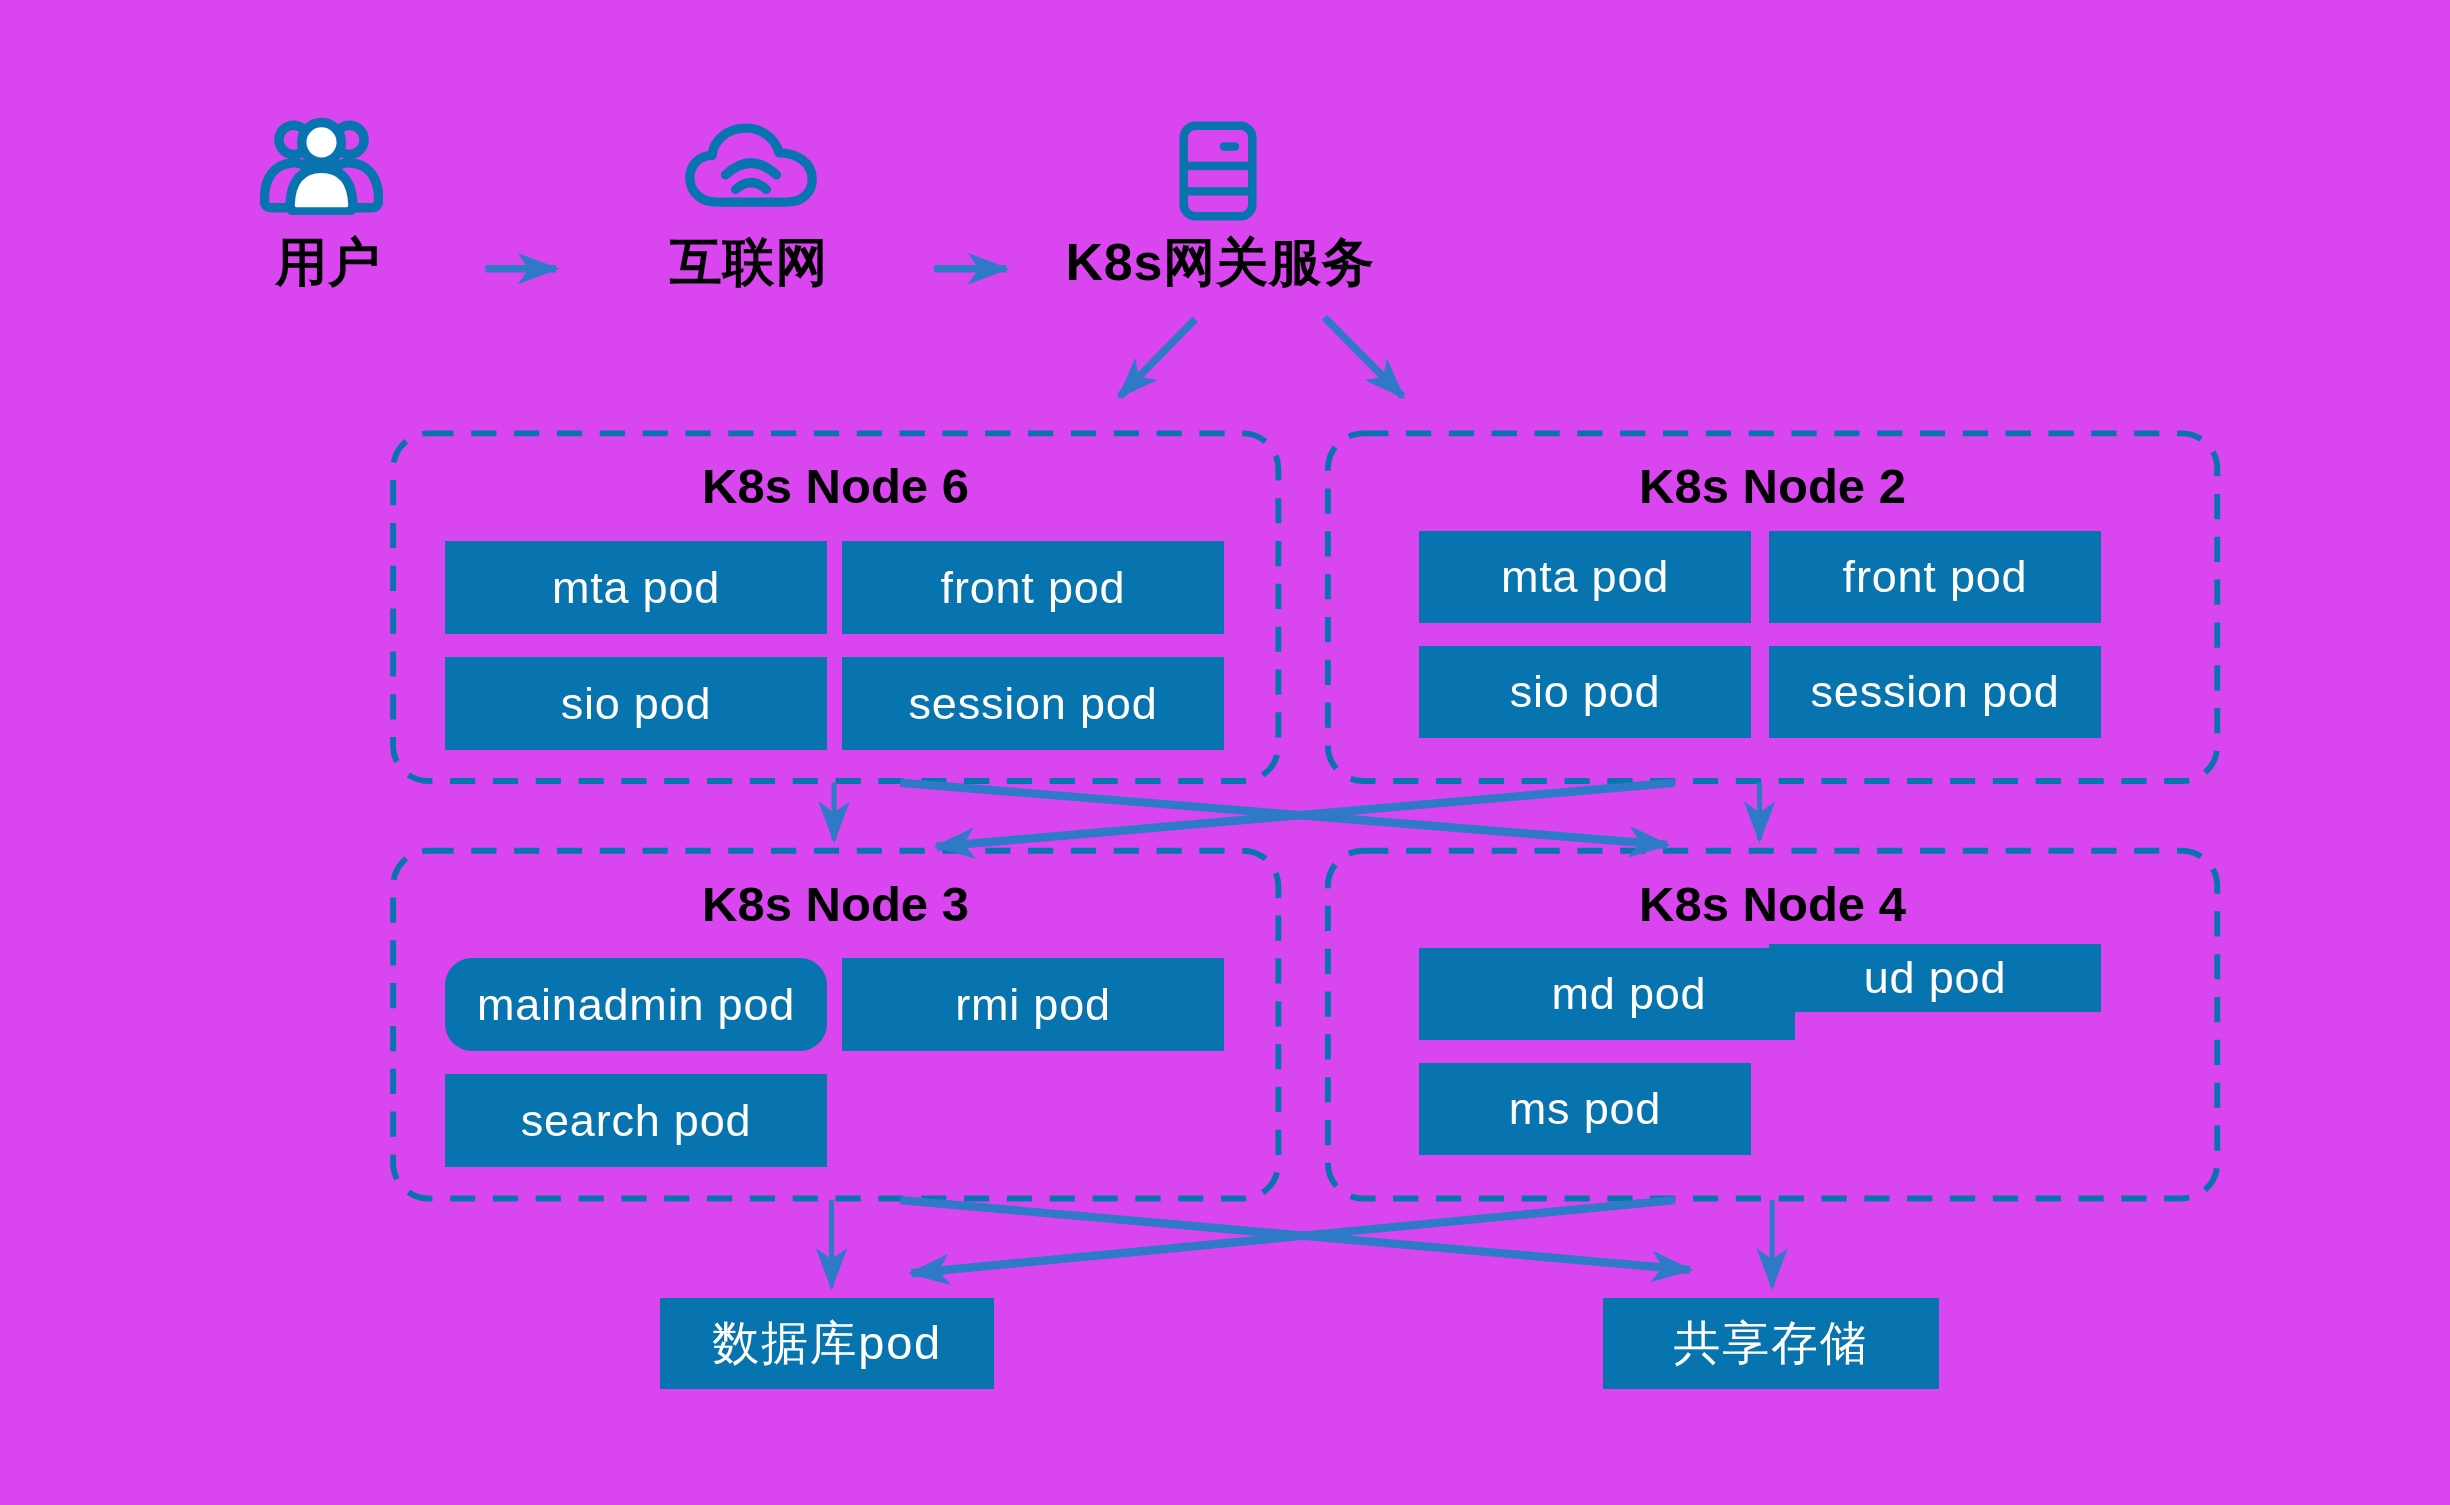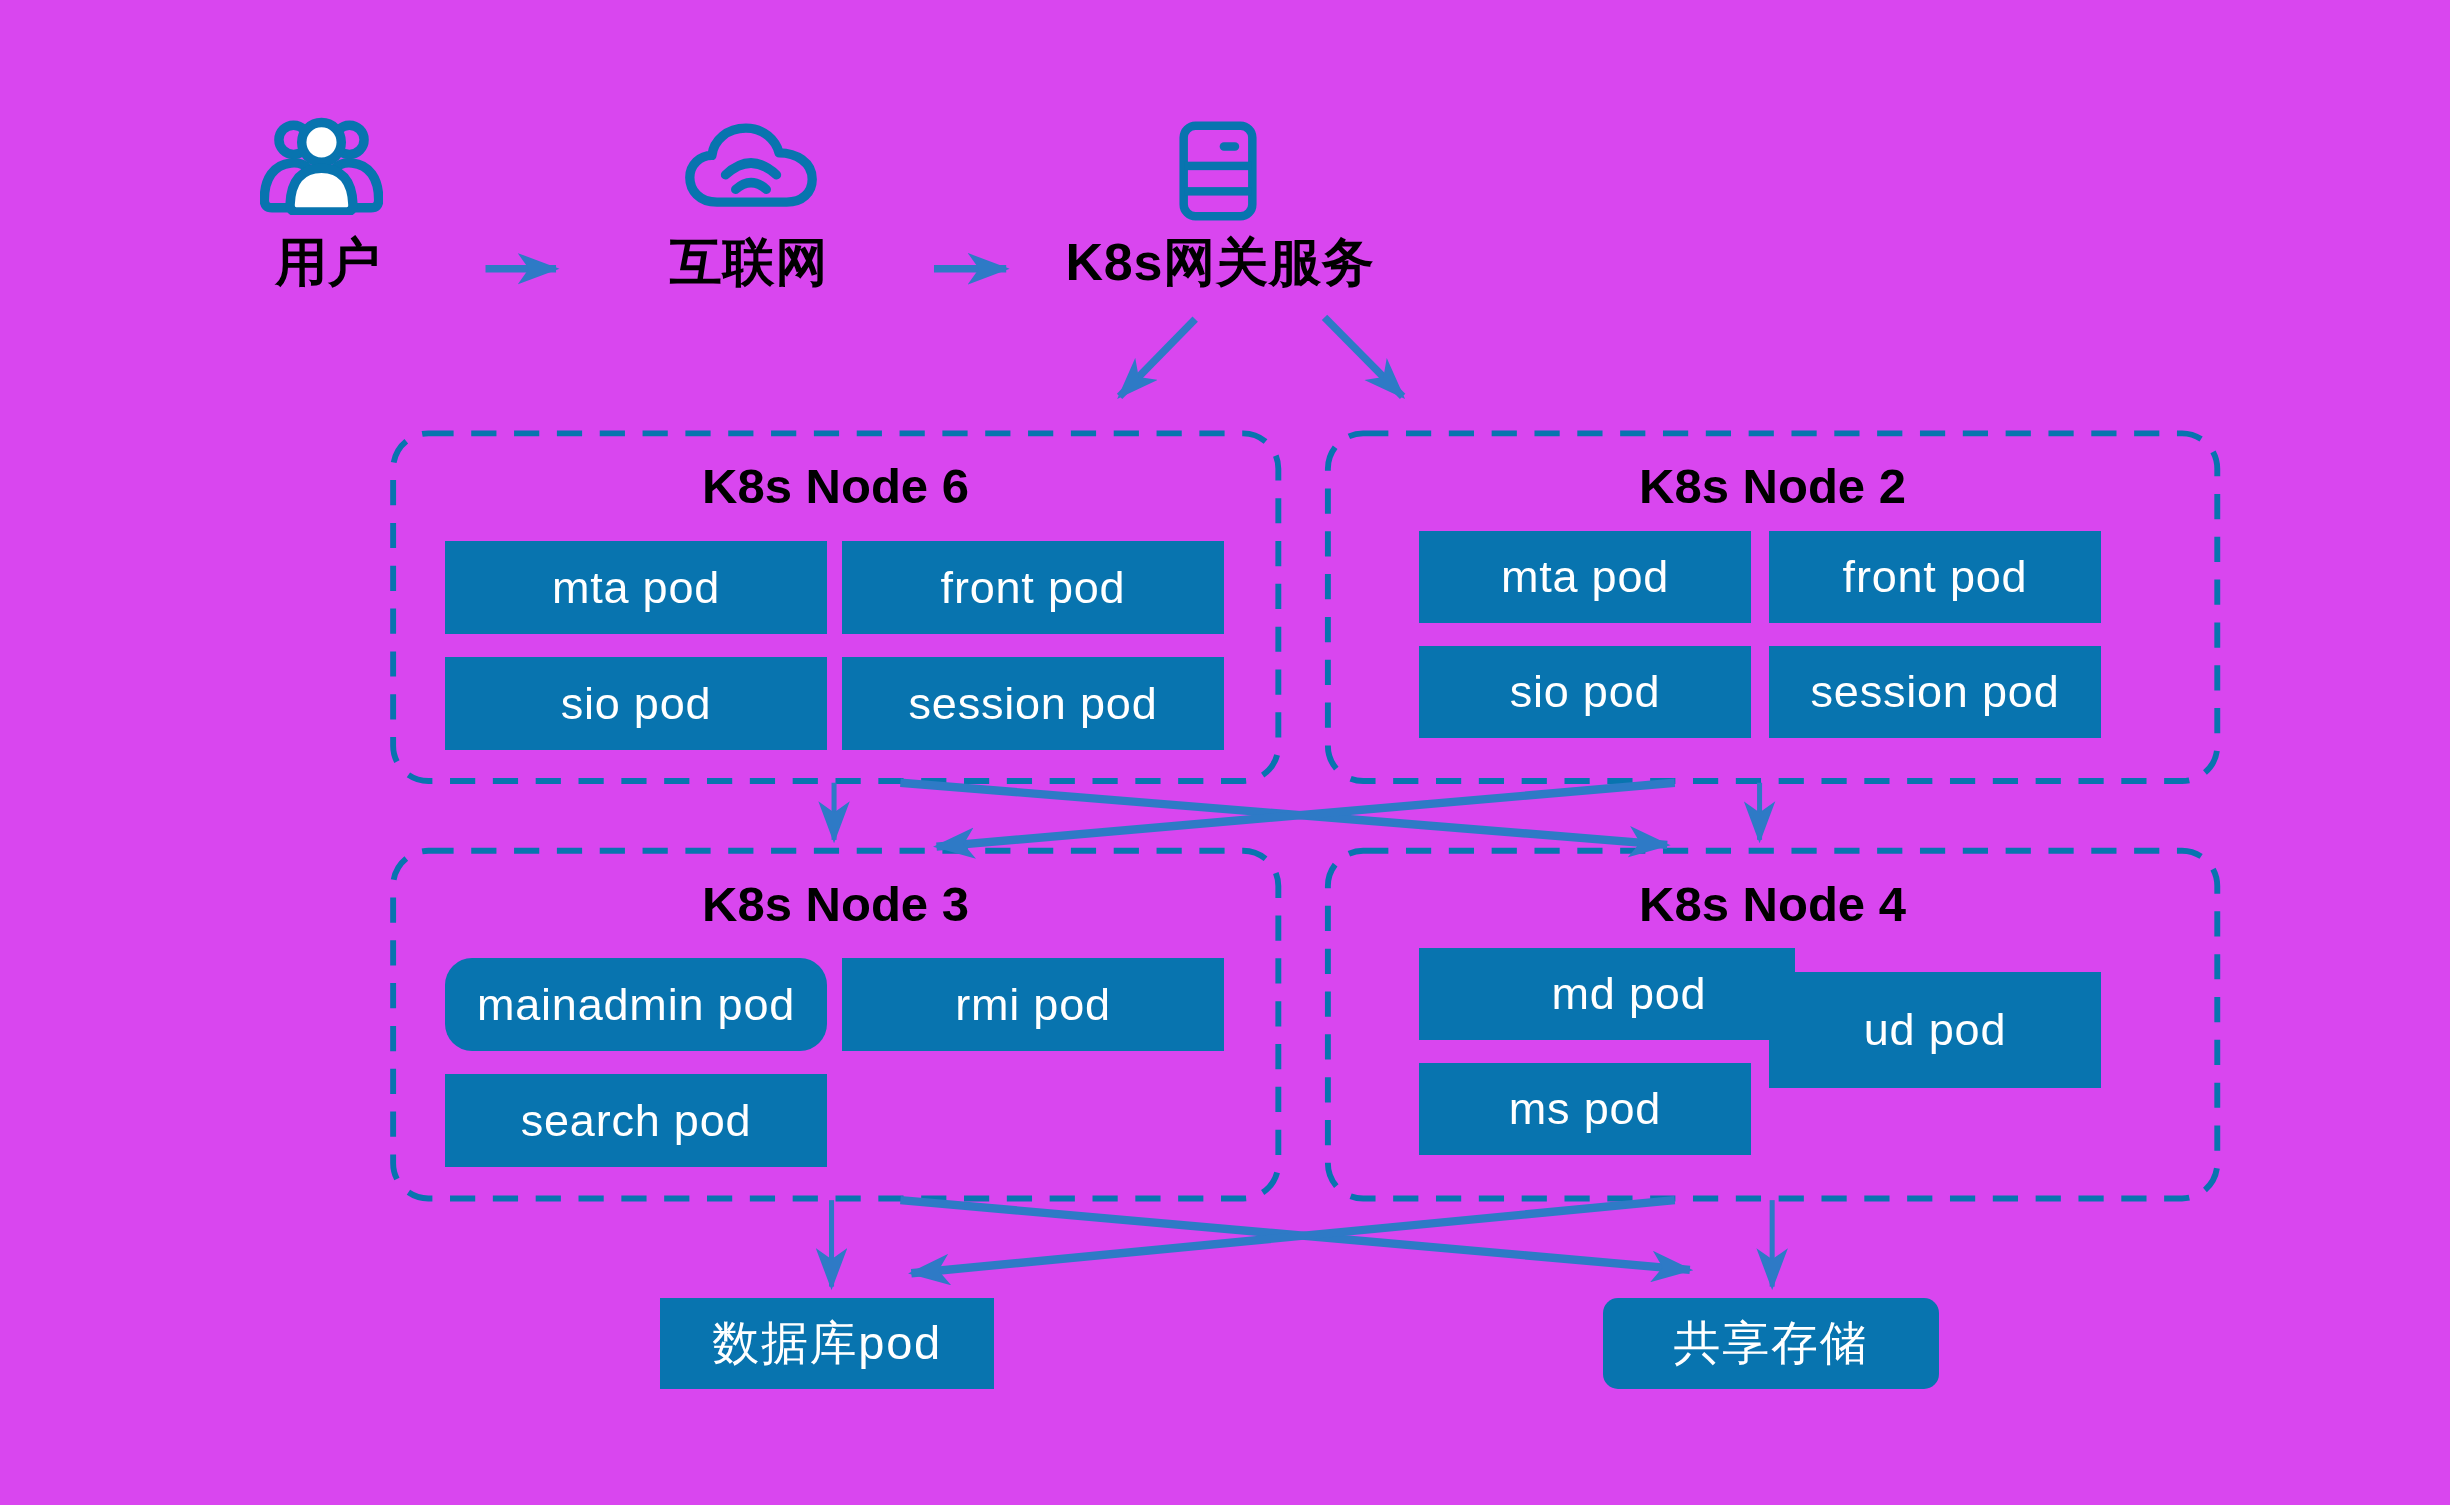--- a/index.html
+++ b/index.html
@@ -113,20 +113,20 @@
   <div class="pod" style="left:1419px;top:646px;width:332px;height:92px;">sio pod</div>
   <div class="pod" style="left:1769px;top:646px;width:332px;height:92px;">session pod</div>
 
   <div class="node-title" style="left:393px;top:878px;width:885px;">K8s Node 3</div>
   <div class="pod" style="left:445px;top:958px;width:382px;height:93px;border-radius:27px;">mainadmin pod</div>
   <div class="pod" style="left:842px;top:958px;width:382px;height:93px;">rmi pod</div>
   <div class="pod" style="left:445px;top:1074px;width:382px;height:93px;">search pod</div>
 
   <div class="node-title" style="left:1328px;top:878px;width:889px;">K8s Node 4</div>
   <div class="pod" style="left:1419px;top:948px;width:332px;height:92px;padding-left:44px;">md pod</div>
-  <div class="pod" style="left:1769px;top:972px;width:332px;height:116px;">ud pod</div>
+  <div class="pod" style="left:1769px;top:944px;width:332px;height:68px;">ud pod</div>
   <div class="pod" style="left:1419px;top:1063px;width:332px;height:92px;">ms pod</div>
 
   <div class="store" style="left:660px;top:1298px;width:334px;height:91px;">数据库pod</div>
-  <div class="store" style="left:1603px;top:1298px;width:336px;height:91px;border-radius:15px;">共享存储</div>
+  <div class="store" style="left:1603px;top:1298px;width:336px;height:91px;">共享存储</div>
 
 </div>
 
 
 </body></html>

